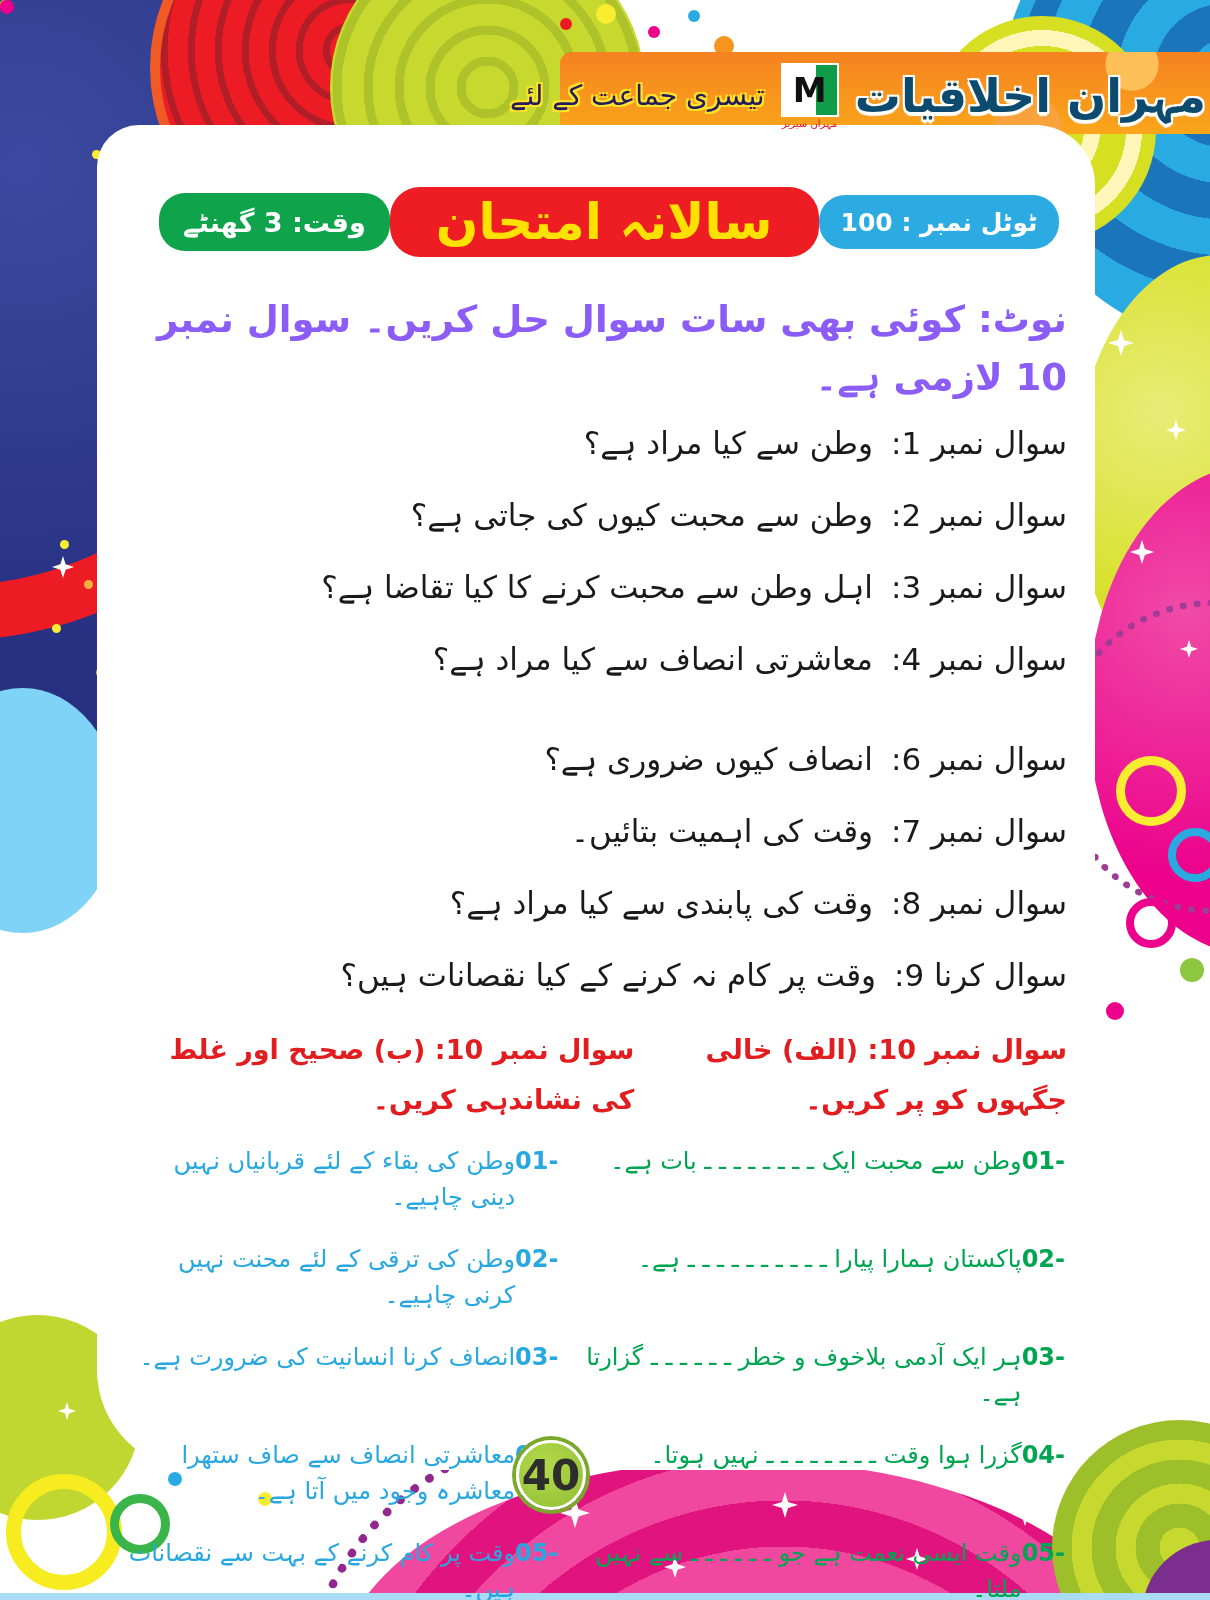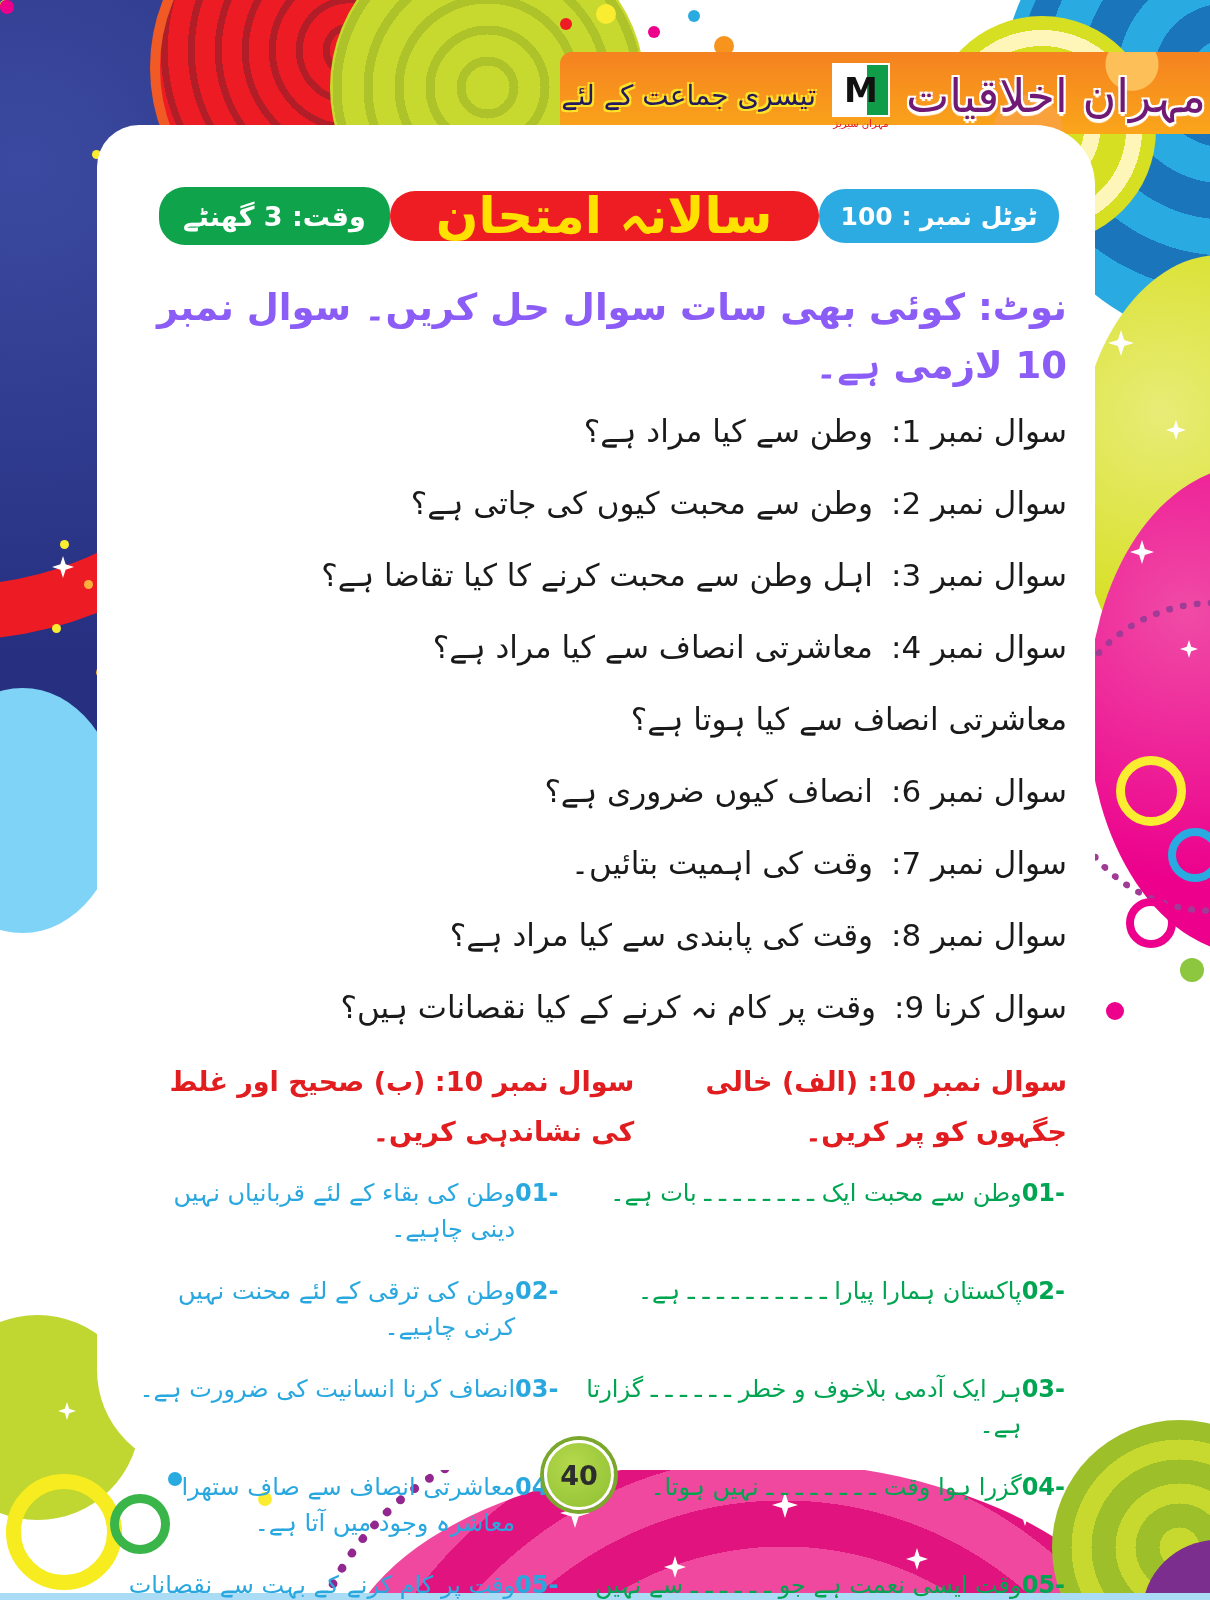--- a/index.html
+++ b/index.html
@@ -63,61 +63,61 @@
       clip-path:polygon(50% 0%,62% 38%,100% 50%,62% 62%,50% 100%,38% 62%,0% 50%,38% 38%);}
   .ring{position:absolute;border-radius:50%;}
 
   
   .panel{position:absolute;left:97px;top:125px;width:998px;height:1345px;background:#fff;
          border-radius:42px 60px 40px 100px;z-index:2;}
 
   
   .masthead{position:absolute;top:58px;right:4px;height:76px;z-index:3;display:flex;
             flex-direction:row;align-items:center;gap:16px;direction:rtl;padding-left:10px;}
-  .series-title{font-size:46px;font-weight:normal;color:#701a75;line-height:70px;
+  .series-title{font-size:46px;font-weight:bold;color:#0c4a6e;line-height:70px;
       text-shadow:-2px -2px 0 #fff,2px -2px 0 #fff,-2px 2px 0 #fff,2px 2px 0 #fff,0 4px 1px #fff;}
   .logo{display:flex;flex-direction:column;align-items:center;}
   .logo-box{width:54px;height:50px;border:2px solid #fff;display:flex;align-items:center;justify-content:center;
       background:linear-gradient(90deg,#ffffff 0 62%,#0f9d4a 62% 100%);
       font-size:34px;font-weight:bold;color:#111;line-height:1;}
   .logo-caption{font-size:10px;color:#e1141e;margin-top:1px;white-space:nowrap;}
   .grade-title{font-size:28px;font-weight:normal;color:#231a5e;line-height:60px;
       text-shadow:-2px -2px 0 #ffe32b,2px -2px 0 #ffe32b,-2px 2px 0 #ffe32b,2px 2px 0 #ffe32b;}
 
   
   .content{position:relative;width:100%;height:100%;direction:rtl;}
   .badges-row{display:flex;flex-direction:row-reverse;justify-content:space-between;align-items:center;
       padding:62px 58px 0 62px;}
   .badge{border-radius:26px;display:flex;align-items:center;justify-content:center;white-space:nowrap;}
   .badge-time{background:#0fa34b;color:#fff;font-size:27px;font-weight:bold;height:58px;padding:0 24px;}
-  .badge-exam{background:#ee1c23;color:#ffe100;font-size:50px;font-weight:bold;height:50px;
+  .badge-exam{background:#ee1c23;color:#ffe100;font-size:50px;font-weight:bold;height:70px;
       padding:0 46px;border-radius:30px;letter-spacing:1px;}
   .badge-total{background:#2cabe2;color:#fff;font-size:25px;font-weight:bold;height:54px;padding:0 22px;}
 
   .note-line{margin:34px 28px 0 28px;color:#8b5cf6;font-size:37px;font-weight:bold;
       line-height:58px;text-align:right;}
 
   .q-list{margin:14px 28px 0 28px;}
   .q-row{display:flex;direction:rtl;font-size:31px;color:#1a1a1a;line-height:44px;margin-bottom:28px;}
   .q-label{margin-left:18px;white-space:nowrap;}
 
   .q10-row{display:flex;direction:rtl;justify-content:space-between;margin:4px 28px 0 34px;
       color:#e11d20;font-size:27px;font-weight:bold;line-height:50px;}
 
   .fb-list{margin:18px 30px 0 30px;}
   .fb-row{display:flex;direction:rtl;justify-content:space-between;margin-bottom:26px;line-height:36px;}
   .fb-cell{width:52%;display:flex;direction:rtl;font-size:24px;color:#00a551;}
   .tf-cell{width:46%;display:flex;direction:rtl;font-size:24px;color:#29a8e0;}
   .item-num{direction:ltr;unicode-bidi:bidi-override;font-weight:bold;white-space:nowrap;}
 
   
-  .page-badge{position:absolute;left:544px;top:1440px;width:64px;height:64px;border-radius:50%;
+  .page-badge{position:absolute;left:516px;top:1440px;width:64px;height:64px;border-radius:50%;
       background:radial-gradient(circle at 40% 35%,#b5d94c,#8fbf33);border:3px solid #fff;
       box-shadow:0 0 0 4px #7aa82c;display:flex;align-items:center;justify-content:center;
-      font-size:27px;font-weight:bold;color:#2d2d2d;z-index:4;}
+      font-size:42px;font-weight:bold;color:#2d2d2d;z-index:4;}
 </style>
 </head>
 <body>
 
 <div id="page">
 
   <div class="bg">
     <div class="d-navy"></div>
     <div class="d-redarc"></div>
     <div class="d-navydots"></div>
@@ -192,21 +192,20 @@
         </div>
         <div class="q-row">
           <span class="q-label">سوال نمبر 3:</span>
           <span class="q-text">اہل وطن سے محبت کرنے کا کیا تقاضا ہے؟</span>
         </div>
         <div class="q-row">
           <span class="q-label">سوال نمبر 4:</span>
           <span class="q-text">معاشرتی انصاف سے کیا مراد ہے؟</span>
         </div>
         <div class="q-row">
-          <span class="q-text">معاشرتی انصاف سے کیا ہوتا ہے؟</span>
         </div>
         <div class="q-row">
           <span class="q-label">سوال نمبر 6:</span>
           <span class="q-text">انصاف کیوں ضروری ہے؟</span>
         </div>
         <div class="q-row">
           <span class="q-label">سوال نمبر 7:</span>
           <span class="q-text">وقت کی اہمیت بتائیں۔</span>
         </div>
         <div class="q-row">

